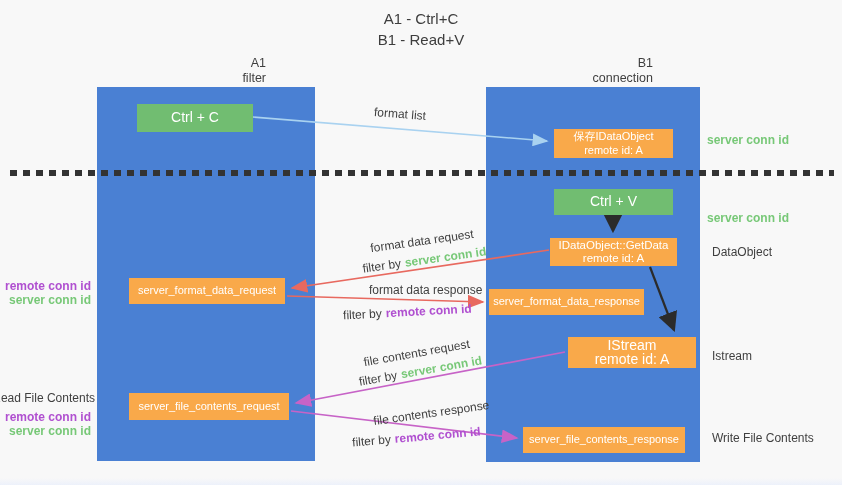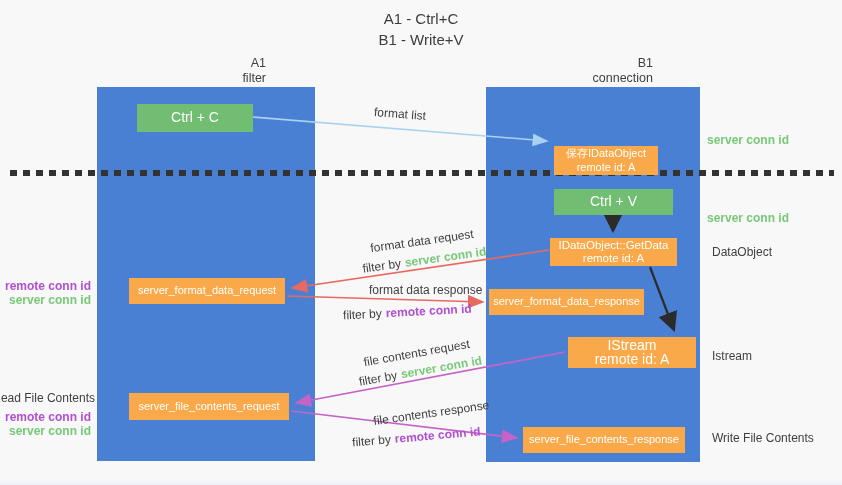--- a/index.html
+++ b/index.html
@@ -29,21 +29,21 @@
   .bottom-edge{position:absolute;left:0;bottom:0;width:100%;height:7px;
     background:linear-gradient(#f8f8f8,#edf1fb);z-index:0;}
 </style>
 </head>
 <body>
 
 <div class="canvas">
 
   <div class="title">
     <div>A1 - Ctrl+C</div>
-    <div>B1 - Write+V</div>
+    <div>B1 - Read+V</div>
   </div>
 
   <div class="col-header" style="left:146px;top:56px;">
     <div>A1</div>
     <div>filter</div>
   </div>
   <div class="col-header" style="left:533px;top:56px;">
     <div>B1</div>
     <div>connection</div>
   </div>
@@ -78,21 +78,21 @@
     <line x1="650" y1="267" x2="674" y2="330" stroke="#2b2b2b" stroke-width="2.2" marker-end="url(#m-black)"></line>
 
     <line x1="565" y1="352" x2="296" y2="403" stroke="#c763c7" stroke-width="1.7" marker-end="url(#m-mag)"></line>
     <line x1="291" y1="411" x2="517" y2="438" stroke="#c763c7" stroke-width="1.7" marker-end="url(#m-mag)"></line>
   </svg>
 
   <div class="node green" style="left:137px;top:104px;width:116px;height:28px;">
     <div>Ctrl + C</div>
   </div>
 
-  <div class="node orange" style="left:554px;top:129px;width:104px;height:29px;font-size:11px;margin-top:17px;">
+  <div class="node orange" style="left:554px;top:129px;width:119px;height:29px;font-size:11px;">
     <div>保存IDataObject</div>
     <div>remote id: A</div>
   </div>
 
   <div class="node green" style="left:554px;top:189px;width:119px;height:26px;">
     <div>Ctrl + V</div>
   </div>
 
   <div class="node orange" style="left:550px;top:238px;width:127px;height:28px;font-size:11.5px;">
     <div>IDataObject::GetData</div>

